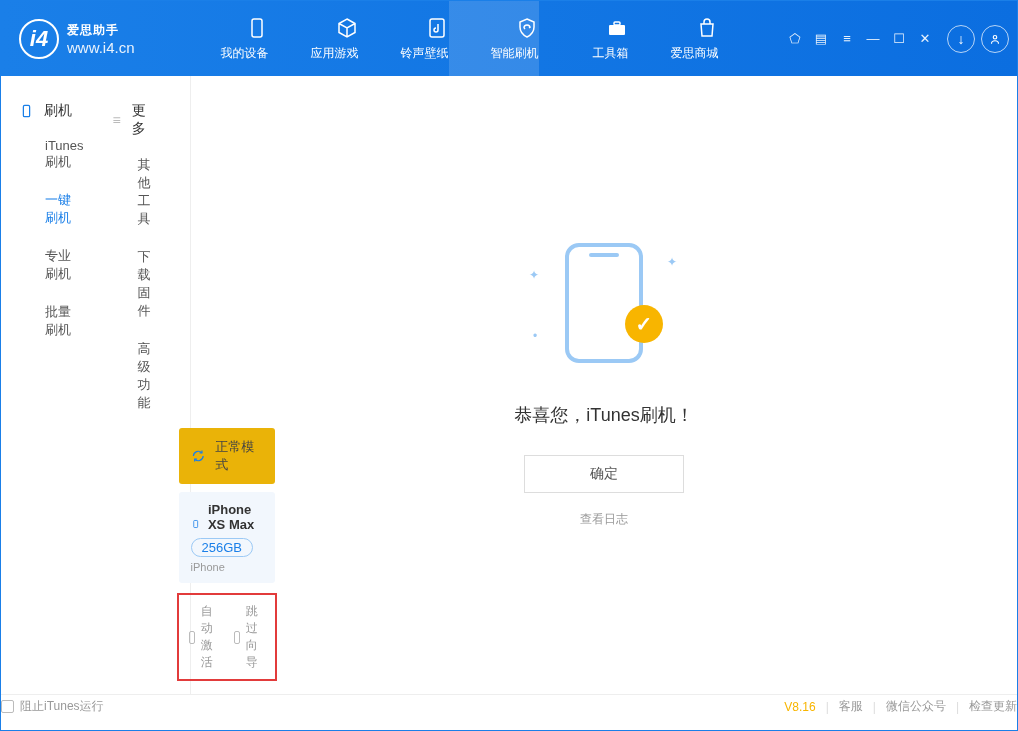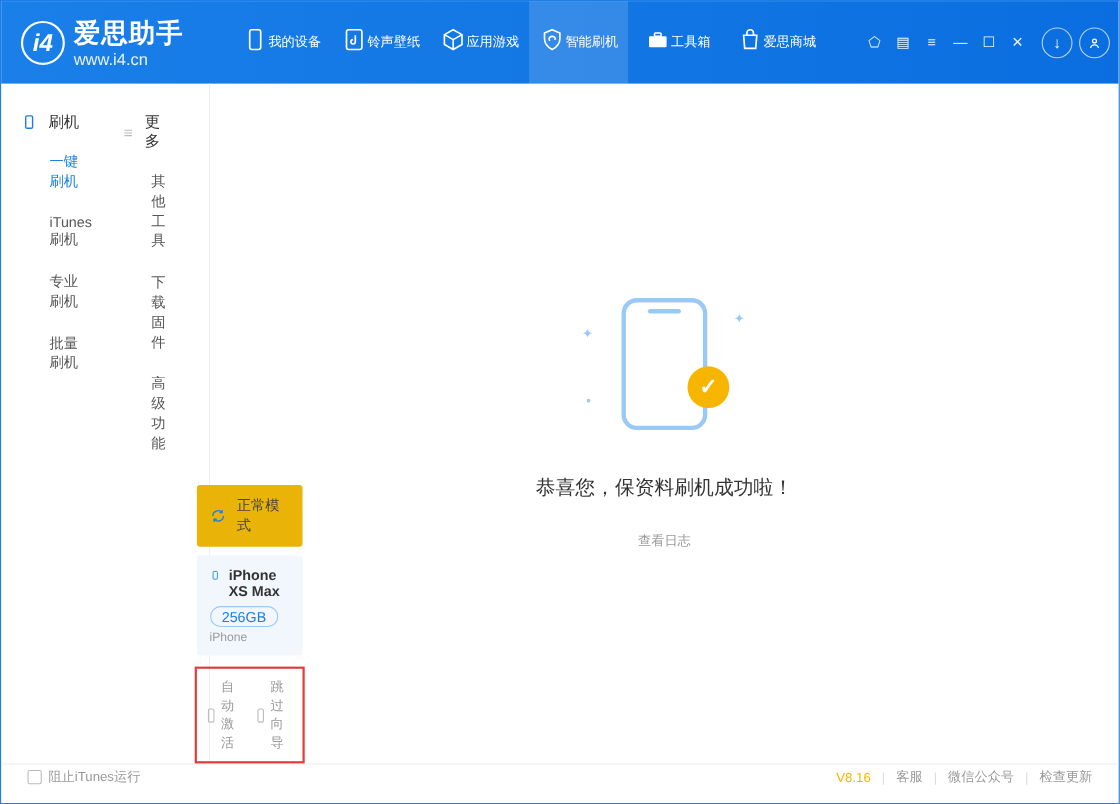--- a/index.html
+++ b/index.html
@@ -1,60 +1,60 @@
 <!DOCTYPE html>
 <html><head>
 <meta charset="utf-8">
 <style>
 *{margin:0;padding:0;box-sizing:border-box;font-family:"Microsoft YaHei",Arial,sans-serif}
 body{background:#fff;width:1018px;height:731px;overflow:hidden;border:1px solid #1a7fe8}
 .header{height:75px;background:linear-gradient(to right,#1a7fe8,#0b6ee0);display:flex;align-items:center;padding:0 8px 0 18px;color:#fff}
 .logo-area{display:flex;align-items:center;margin-right:44px}
 .logo-icon{width:40px;height:40px;border:2px solid #fff;border-radius:50%;display:flex;align-items:center;justify-content:center;font-size:22px;font-weight:bold;font-style:italic;margin-right:8px}
 .logo-text{display:flex;flex-direction:column}
-.logo-title{font-size:24px;font-weight:bold;letter-spacing:1px}
+.logo-title{font-size:12px;font-weight:bold;letter-spacing:1px}
 .logo-sub{font-size:15px;opacity:.9}
 .tabs{display:flex;height:100%}
-.tab{width:90px;display:flex;flex-direction:row;align-items:center;justify-content:center;cursor:pointer;position:relative}
+.tab{width:90px;display:flex;flex-direction:column;align-items:flex-end;justify-content:center;cursor:pointer;position:relative}
 .tab.active{background:rgba(255,255,255,.15)}
 .tab-icon{width:24px;height:24px;margin-bottom:5px;display:flex;align-items:center;justify-content:center}
 .tab-label{font-size:12px}
 .header-right{margin-left:auto;display:flex;align-items:center;gap:6px}
 .win-btns{display:flex;gap:10px;margin-right:8px;font-size:13px;opacity:.9}
 .win-btn{cursor:pointer;width:16px;text-align:center}
 .circle-btn{width:28px;height:28px;border:1.5px solid rgba(255,255,255,.7);border-radius:50%;display:flex;align-items:center;justify-content:center;cursor:pointer;font-size:14px}
 .body{display:flex;height:618px}
 .sidebar{width:190px;border-right:1px solid #eee;padding-top:18px;display:flex;flex-direction:row}
 .side-section{margin-bottom:6px}
 .side-header{display:flex;align-items:center;padding:8px 18px;font-size:14px;color:#333;gap:10px}
 .side-header-icon{width:15px;height:15px;display:flex;align-items:center;justify-content:center;color:#1a7fe8}
 .side-item{padding:10px 10px 10px 44px;font-size:13px;color:#555;cursor:pointer}
 .side-item.active{color:#1a7fe8}
 .sidebar-bottom{margin-top:auto}
 .device-card{margin:4px 10px 8px;background:#eab308;border-radius:3px;padding:10px 12px;font-size:13px;display:flex;align-items:center;gap:10px;color:#444}
 .device-card2{margin:0 10px 10px;background:#f2f7fd;border-radius:3px;padding:10px 12px}
-.dev-name{font-size:13px;font-weight:bold;color:#333;margin-bottom:6px;display:flex;gap:8px;align-items:flex-start}
+.dev-name{font-size:13px;font-weight:bold;color:#333;margin-bottom:6px;display:flex;gap:8px;align-items:flex-end}
 .dev-storage{display:inline-block;font-size:13px;color:#1a7fe8;border:1px solid #9bc9f5;border-radius:10px;padding:1px 10px;margin-bottom:4px}
 .dev-type{font-size:11px;color:#999}
-.hl-box{margin:6px 8px 0;border:2px solid #e23b3b;padding:8px 10px;display:flex;gap:14px;align-items:flex-end}
+.hl-box{margin:6px 8px 13px;border:2px solid #e23b3b;padding:8px 10px;display:flex;gap:14px;align-items:flex-end}
 .chk{display:flex;align-items:center;gap:6px;font-size:12px;color:#999}
 .chk-box{width:13px;height:13px;border:1px solid #bbb;border-radius:2px}
 .main{flex:1;display:flex;flex-direction:column;align-items:center;justify-content:center;position:relative}
 .success-ill{position:relative;width:130px;height:130px;margin-bottom:30px}
 .phone{width:78px;height:120px;border:4px solid #9bc9f5;border-radius:14px;margin:0 auto;position:relative;background:#fff}
 .phone:before{content:"";position:absolute;top:6px;left:50%;transform:translateX(-50%);width:30px;height:4px;background:#9bc9f5;border-radius:2px}
 .check-badge{position:absolute;right:6px;bottom:30px;width:38px;height:38px;background:#f8b500;border-radius:50%;display:flex;align-items:center;justify-content:center;color:#fff;font-size:20px;font-weight:bold}
 .sparkle{position:absolute;color:#9bc9f5;font-size:12px}
 .sp1{left:-10px;top:25px}
 .sp2{right:-8px;top:12px}
 .sp3{left:-6px;bottom:30px}
 .success-text{font-size:18px;color:#333;margin-bottom:28px}
 .ok-btn{width:160px;height:38px;border:1px solid #ddd;background:#fff;font-size:14px;color:#555;cursor:pointer;margin-bottom:18px}
 .log-link{font-size:12px;color:#999;cursor:pointer}
-.footer{height:24px;border-top:1px solid #eee;display:flex;align-items:center;padding:0 24px;font-size:12px;color:#999}
+.footer{height:24px;border-top:1px solid #eee;display:flex;align-items:center;padding:0 0;font-size:12px;color:#999}
 .footer .chk{color:#999}
 .footer-right{margin-left:auto;display:flex;align-items:center;gap:10px}
 .footer-right a{color:#999;cursor:pointer}
 .ver{color:#f8b500}
 .sep{color:#ddd}
 .ico-svg{width:24px;height:24px}
 .small-ico{width:16px;height:16px;color:#1a7fe8}
 </style>
 </head>
 <body>
@@ -72,33 +72,33 @@
       <div class="tab-icon">
           <svg class="ico-svg" viewBox="0 0 24 24" fill="none" stroke="#fff" stroke-width="1.5">
             <rect x="7" y="3" width="10" height="18" rx="2"></rect>
           </svg>
         </div>
       <div class="tab-label">我的设备</div>
     </div>
     <div class="tab">
       <div class="tab-icon">
           <svg class="ico-svg" viewBox="0 0 24 24" fill="none" stroke="#fff" stroke-width="1.5">
+            <path d="M12 3l8 4.5v9L12 21l-8-4.5v-9L12 3z M4 7.5l8 4.5 8-4.5 M12 12v9"></path>
+          </svg>
+        </div>
+      <div class="tab-label">应用游戏</div>
+    </div>
+    <div class="tab">
+      <div class="tab-icon">
+          <svg class="ico-svg" viewBox="0 0 24 24" fill="none" stroke="#fff" stroke-width="1.5">
             <rect x="5" y="3" width="14" height="18" rx="2"></rect>
             <path d="M13 8v6a2 2 0 11-2-2" stroke="#fff"></path>
           </svg>
         </div>
       <div class="tab-label">铃声壁纸</div>
-    </div>
-    <div class="tab">
-      <div class="tab-icon">
-          <svg class="ico-svg" viewBox="0 0 24 24" fill="none" stroke="#fff" stroke-width="1.5">
-            <path d="M12 3l8 4.5v9L12 21l-8-4.5v-9L12 3z M4 7.5l8 4.5 8-4.5 M12 12v9"></path>
-          </svg>
-        </div>
-      <div class="tab-label">应用游戏</div>
     </div>
     <div class="tab active">
       <div class="tab-icon">
           <svg class="ico-svg" viewBox="0 0 24 24" fill="none" stroke="#fff" stroke-width="1.5">
             <path d="M12 3l7 3v5c0 5-3 8-7 10-4-2-7-5-7-10V6l7-3z"></path>
             <path d="M9 12a3 3 0 016 0 M15 12l-1-1 M9 12l1 1" fill="none"></path>
           </svg>
         </div>
       <div class="tab-label">智能刷机</div>
     </div>
@@ -143,22 +143,22 @@
   <div class="sidebar">
     <div class="side-section">
       <div class="side-header">
         <span class="side-header-icon">
             <svg class="small-ico" viewBox="0 0 24 24" fill="none" stroke="currentColor" stroke-width="2">
               <rect x="7" y="3" width="10" height="18" rx="2"></rect>
             </svg>
           </span>
         <span>刷机</span>
       </div>
+      <div class="side-item">iTunes刷机</div>
       <div class="side-item active">一键刷机</div>
-      <div class="side-item">iTunes刷机</div>
       <div class="side-item">专业刷机</div>
       <div class="side-item">批量刷机</div>
     </div>
     <div class="side-section">
       <div class="side-header">
         <span class="side-header-icon" style="color:#bbb">≡</span>
         <span>更多</span>
       </div>
       <div class="side-item">其他工具</div>
       <div class="side-item">下载固件</div>
@@ -197,21 +197,22 @@
   </div>
 
   <div class="main">
     <div class="success-ill">
       <span class="sparkle sp1">✦</span>
       <span class="sparkle sp2">✦</span>
       <span class="sparkle sp3">•</span>
       <div class="phone"></div>
       <div class="check-badge">✓</div>
     </div>
-    <div class="success-text">恭喜您，保资料刷机成功啦！</div>
+    <div class="success-text">恭喜您，iTunes刷机！</div>
+    <button class="ok-btn">确定</button>
     <a class="log-link">查看日志</a>
   </div>
 </div>
 
 <div class="footer">
   <label class="chk">
       <span class="chk-box"></span>
       <span>阻止iTunes运行</span>
     </label>
   <div class="footer-right">

